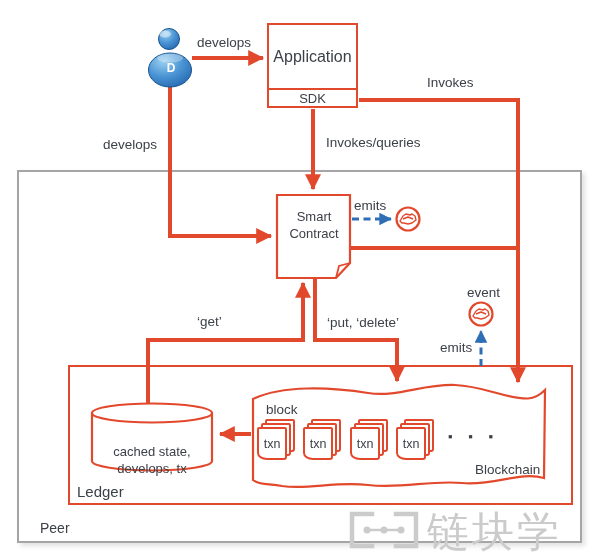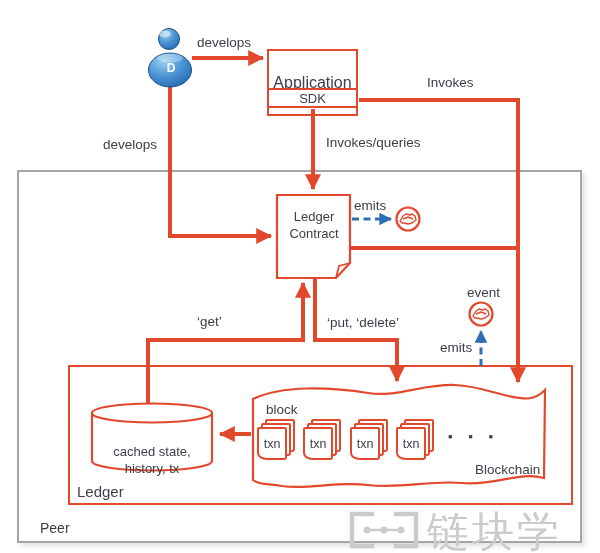--- a/index.html
+++ b/index.html
@@ -34,21 +34,21 @@
 </style>
 </head>
 <body>
 
 <div id="stage">
 
   <div class="box peer" style="left:17px;top:170px;width:565px;height:373px;"></div>
 
   <div class="box" style="left:68px;top:365px;width:505px;height:140px;"></div>
 
-  <div class="box" style="left:267px;top:23px;width:91px;height:67px;margin-top:26px;">
+  <div class="box" style="left:267px;top:23px;width:91px;height:67px;">
     <span>Application</span>
   </div>
   <div class="box" style="left:267px;top:88px;width:91px;height:20px;font-size:13px;">
     <span>SDK</span>
   </div>
 
   <svg class="layer" width="600" height="553" viewBox="0 0 600 553">
     <defs>
       <marker id="mr" markerUnits="strokeWidth" markerWidth="4.4" markerHeight="4.4" refX="3.7" refY="2" orient="auto">
         <path d="M0,0 L4,2 L0,4 Z" fill="#e2492c"></path>
@@ -142,29 +142,29 @@
     <div class="pg front">
         <span>txn</span>
       </div>
   </div>
 
   <div class="badge" style="left:164px;top:61px;width:14px;text-align:center;">D</div>
   <div class="lbl" style="left:197px;top:34px;">develops</div>
   <div class="lbl" style="left:427px;top:74px;">Invokes</div>
   <div class="lbl" style="left:326px;top:134px;">Invokes/queries</div>
   <div class="lbl" style="left:103px;top:136px;">develops</div>
-  <div class="lbl wrap center" style="left:278px;top:209px;width:72px;font-size:13px;">Ledger Contract</div>
+  <div class="lbl wrap center" style="left:278px;top:209px;width:72px;font-size:13px;">Smart Contract</div>
   <div class="lbl" style="left:354px;top:197px;">emits</div>
   <div class="lbl" style="left:467px;top:284px;">event</div>
   <div class="lbl" style="left:440px;top:339px;">emits</div>
   <div class="lbl" style="left:197px;top:313px;">‘get’</div>
   <div class="lbl" style="left:327px;top:314px;">‘put, ‘delete’</div>
   <div class="lbl center" style="left:92px;top:420px;width:120px;font-size:13px;">
     <span style="display:block;margin-top:24px;">cached state,</span>
-    <span style="display:block;">history, tx</span>
+    <span style="display:block;">develops, tx</span>
   </div>
   <div class="lbl" style="left:266px;top:401px;">block</div>
   <div class="lbl dots" style="left:448px;top:429px;">▪ ▪ ▪</div>
   <div class="lbl" style="left:475px;top:461px;">Blockchain</div>
   <div class="lbl" style="left:77px;top:482px;font-size:15px;text-align:right;">Ledger</div>
   <div class="lbl" style="left:40px;top:519px;font-size:14px;">Peer</div>
 
   <div class="wmtext">链块学院</div>
 </div>
 

